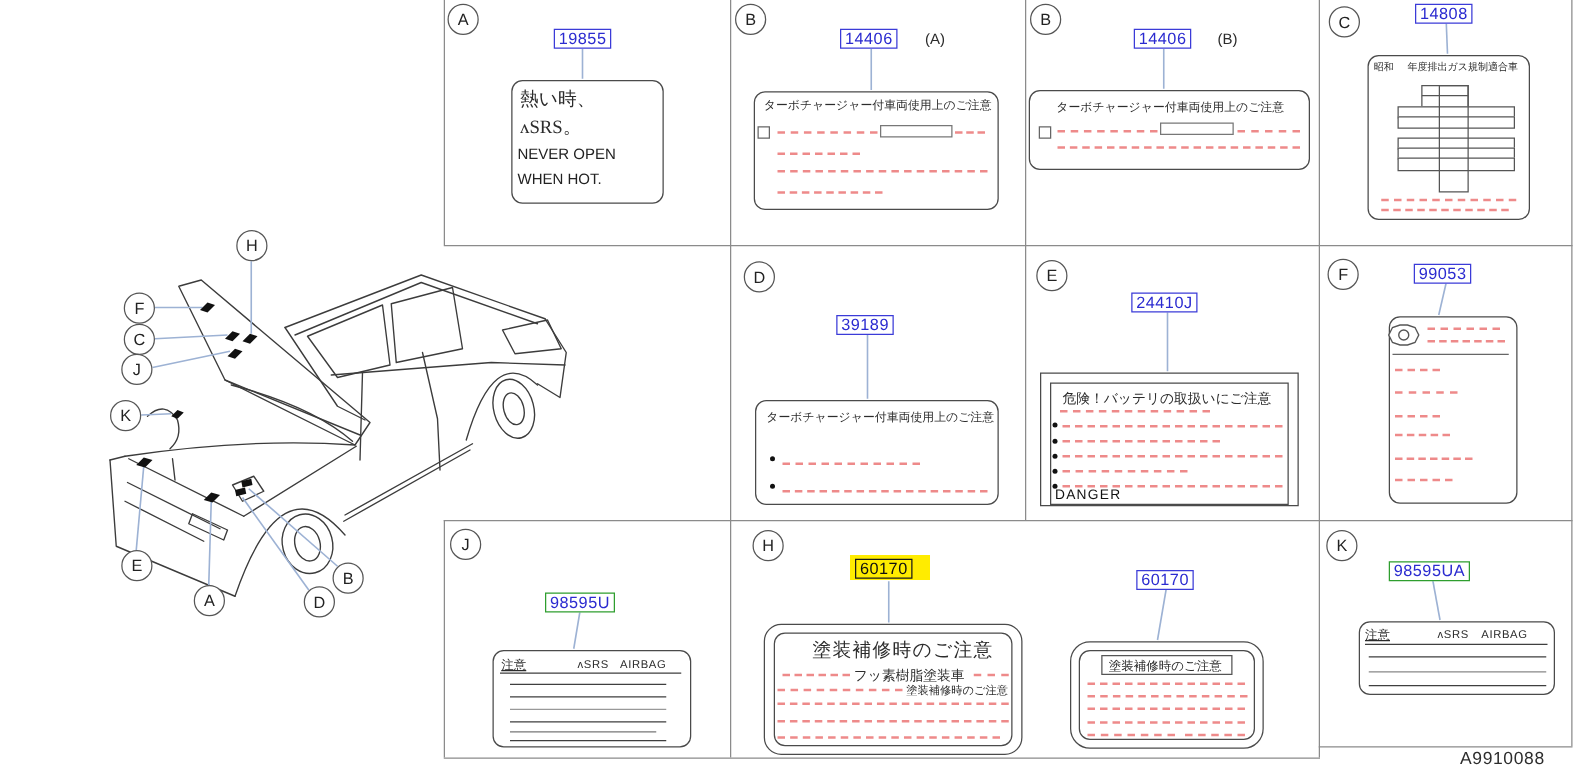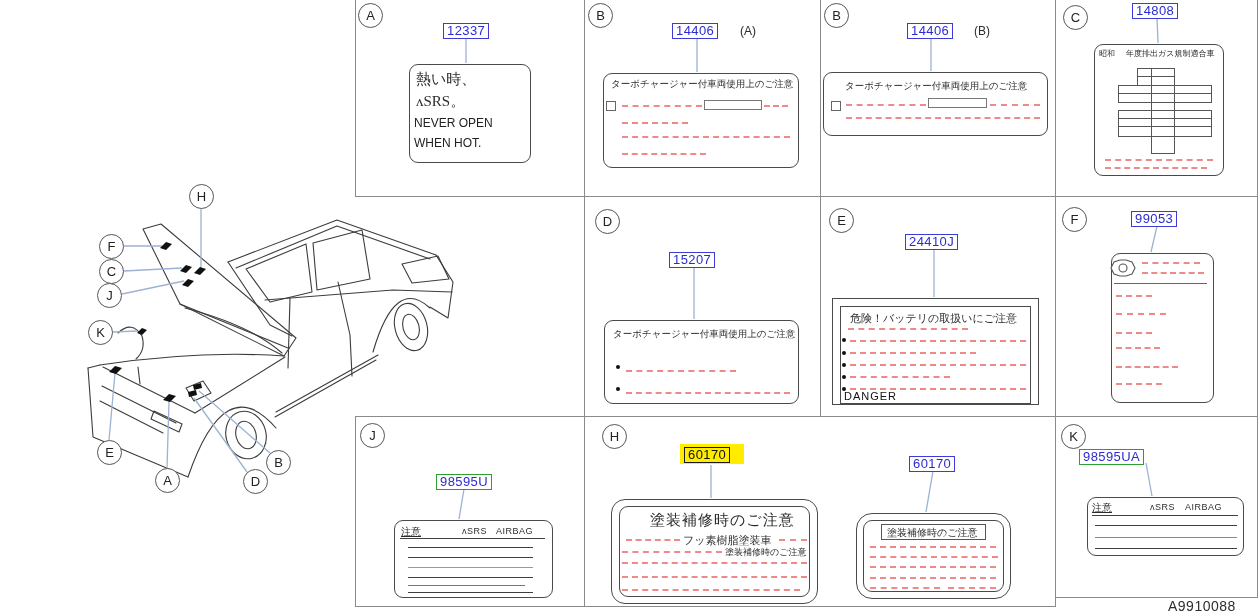--- a/index.html
+++ b/index.html
@@ -119,21 +119,21 @@
     <path class="leader" d="M694,267 L694,319"></path>
     <path class="leader" d="M934,249 L934,297"></path>
     <path class="leader" d="M1157,226 L1151,252"></path>
     <path class="leader" d="M464,489 L459,519"></path>
     <path class="leader" d="M711,465 L711,498"></path>
     <path class="leader" d="M933,471 L926,512"></path>
     <path class="leader" d="M1146,463 L1152,496"></path>
   </svg>
 
   <div class="co" style="left:358px;top:3px;">A</div>
-  <div class="pn" style="left:443px;top:23px;">12337</div>
+  <div class="pn" style="left:443px;top:23px;">19855</div>
   <div class="box" style="left:409px;top:64px;width:120px;height:97px;"></div>
   <div class="jtitle" style="left:416px;top:70px;font-size:15px;">熱い時、</div>
   <div class="jtitle" style="left:416px;top:92px;font-size:15px;">ʌSRS。</div>
   <div class="jtitle" style="left:414px;top:116px;font-size:12px;font-family:'Liberation Sans',sans-serif;color:#222;">NEVER  OPEN</div>
   <div class="jtitle" style="left:414px;top:136px;font-size:12px;font-family:'Liberation Sans',sans-serif;color:#222;">WHEN  HOT.</div>
 
   <div class="co" style="left:588px;top:3px;">B</div>
   <div class="pn" style="left:672px;top:23px;">14406</div>
   <div class="jtitle" style="left:740px;top:24px;font-size:12px;font-family:'Liberation Sans',sans-serif;">(A)</div>
   <div class="box" style="left:603px;top:73px;width:194px;height:93px;"></div>
@@ -167,21 +167,21 @@
   <div class="crect" style="left:1118px;top:85px;width:92px;height:8px;"></div>
   <div class="crect" style="left:1118px;top:93px;width:92px;height:8px;"></div>
   <div class="crect" style="left:1118px;top:110px;width:92px;height:8px;"></div>
   <div class="crect" style="left:1118px;top:118px;width:92px;height:8px;"></div>
   <div class="crect" style="left:1118px;top:126px;width:92px;height:9px;"></div>
   <div class="crect" style="left:1151px;top:68px;width:22px;height:84px;background:transparent;"></div>
   <div class="rdash" style="left:1105px;top:159px;width:108px;"></div>
   <div class="rdash" style="left:1105px;top:167px;width:102px;"></div>
 
   <div class="co" style="left:595px;top:209px;">D</div>
-  <div class="pn" style="left:669px;top:252px;">15207</div>
+  <div class="pn" style="left:669px;top:252px;">39189</div>
   <div class="box" style="left:604px;top:320px;width:193px;height:82px;"></div>
   <div class="jtitle" style="left:613px;top:328px;font-size:9.5px;">ターボチャージャー付車両使用上のご注意</div>
   <div class="bullet" style="left:616px;top:365px;"></div>
   <div class="rdash" style="left:626px;top:370px;width:110px;"></div>
   <div class="bullet" style="left:616px;top:387px;"></div>
   <div class="rdash" style="left:626px;top:392px;width:164px;"></div>
 
   <div class="co" style="left:829px;top:208px;">E</div>
   <div class="pn" style="left:905px;top:234px;">24410J</div>
   <div class="box sq" style="left:832px;top:298px;width:205px;height:105px;"></div>
@@ -252,21 +252,21 @@
   <div class="srect" style="left:881px;top:524px;width:103px;height:14px;border-color:#555;"></div>
   <div class="jtitle" style="left:887px;top:526px;font-size:10px;">塗装補修時のご注意</div>
   <div class="rdash" style="left:870px;top:546px;width:126px;"></div>
   <div class="rdash" style="left:870px;top:556px;width:128px;"></div>
   <div class="rdash" style="left:870px;top:566px;width:126px;"></div>
   <div class="rdash" style="left:870px;top:577px;width:126px;"></div>
   <div class="rdash" style="left:870px;top:587px;width:70px;"></div>
   <div class="rdash" style="left:948px;top:587px;width:48px;"></div>
 
   <div class="co" style="left:1061px;top:424px;">K</div>
-  <div class="pn green" style="left:1079px;top:449px;">98595UA</div>
+  <div class="pn green" style="left:1111px;top:449px;">98595UA</div>
   <div class="box" style="left:1087px;top:497px;width:155px;height:57px;"></div>
   <div class="jtitle" style="left:1092px;top:501px;font-size:10px;text-decoration:underline;">注意</div>
   <div class="jtitle" style="left:1150px;top:502px;font-size:9px;font-family:'Liberation Sans',sans-serif;letter-spacing:.5px;">ʌSRS</div>
   <div class="jtitle" style="left:1185px;top:502px;font-size:9px;font-family:'Liberation Sans',sans-serif;letter-spacing:.5px;">AIRBAG</div>
   <div class="sline" style="left:1092px;top:515px;width:146px;"></div>
   <div class="sline" style="left:1095px;top:525px;width:142px;"></div>
   <div class="sline" style="left:1095px;top:537px;width:142px;background:#888;"></div>
   <div class="sline" style="left:1095px;top:548px;width:142px;"></div>
 
   <div style="position:absolute;left:1168px;top:598px;font-size:14px;letter-spacing:.5px;color:#2d2d2d;">A9910088</div>

